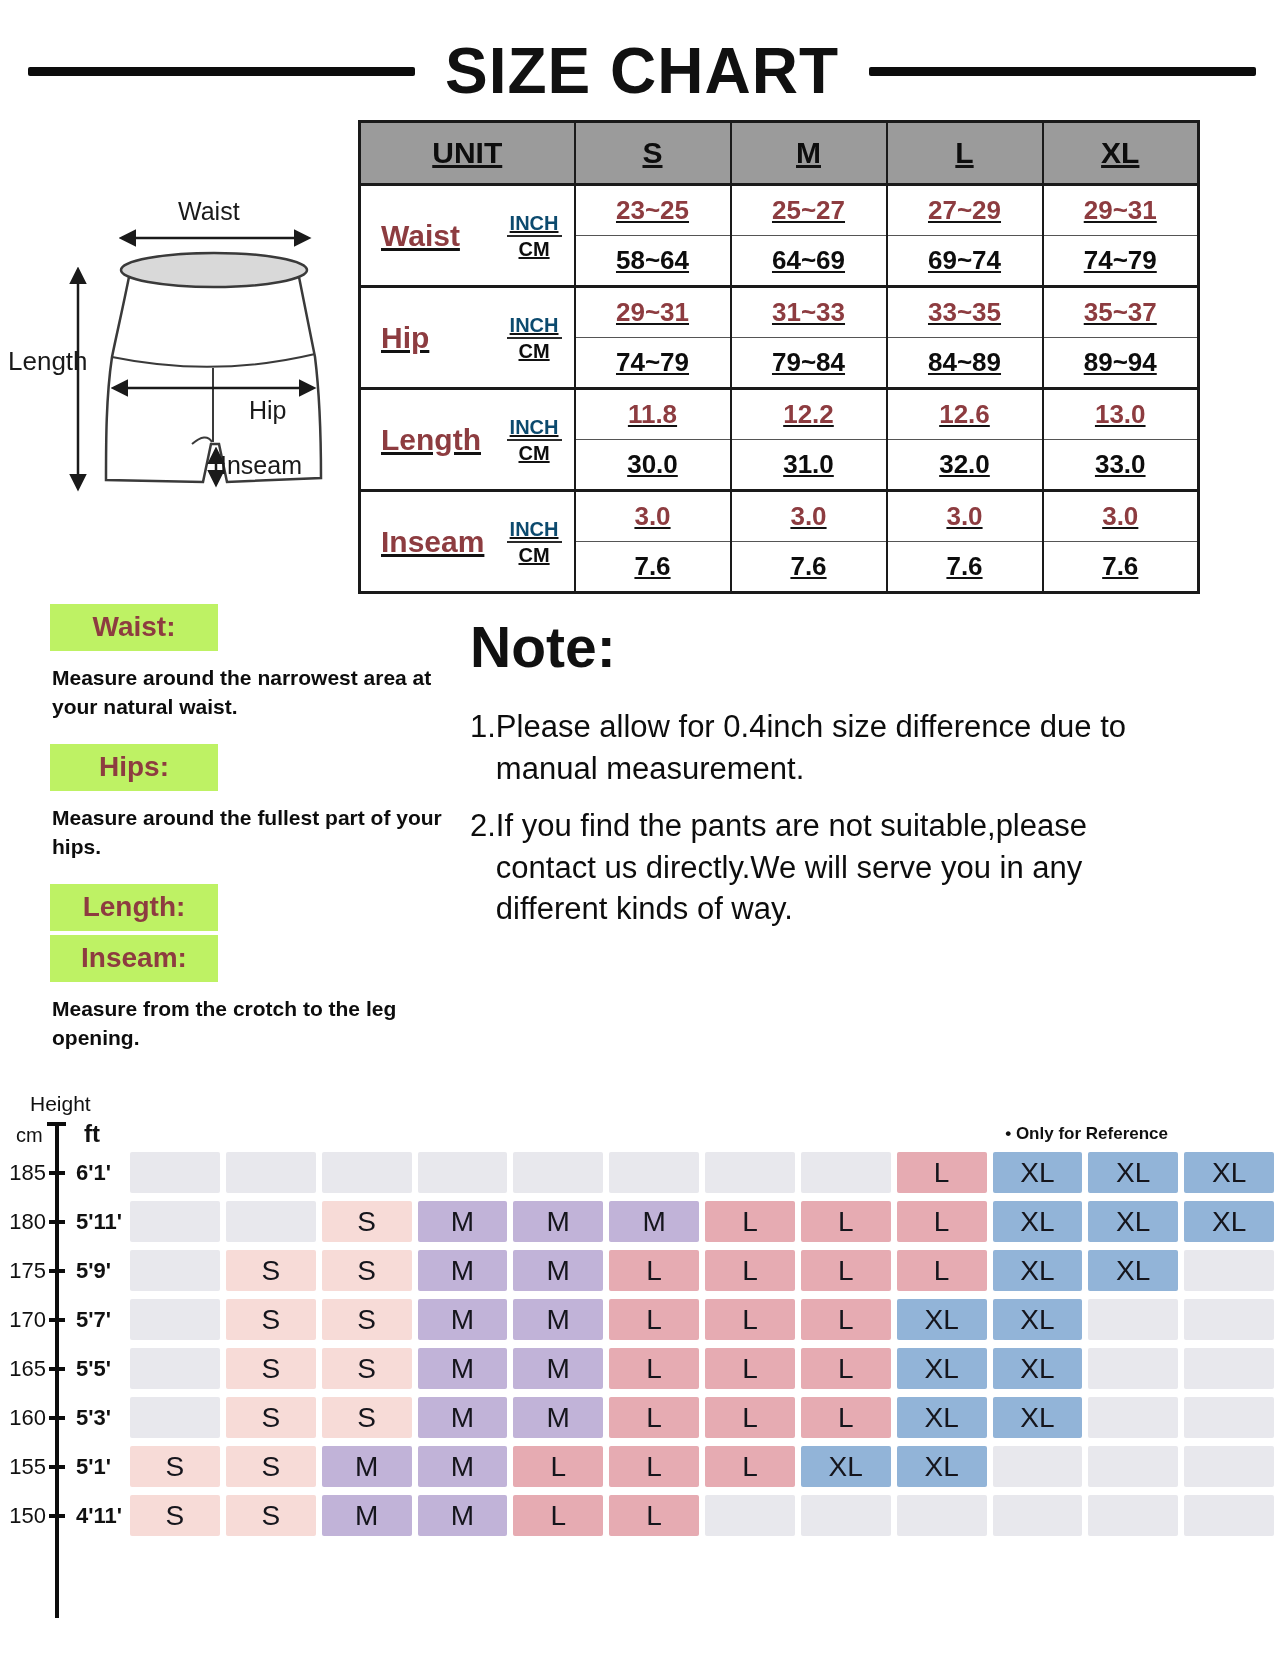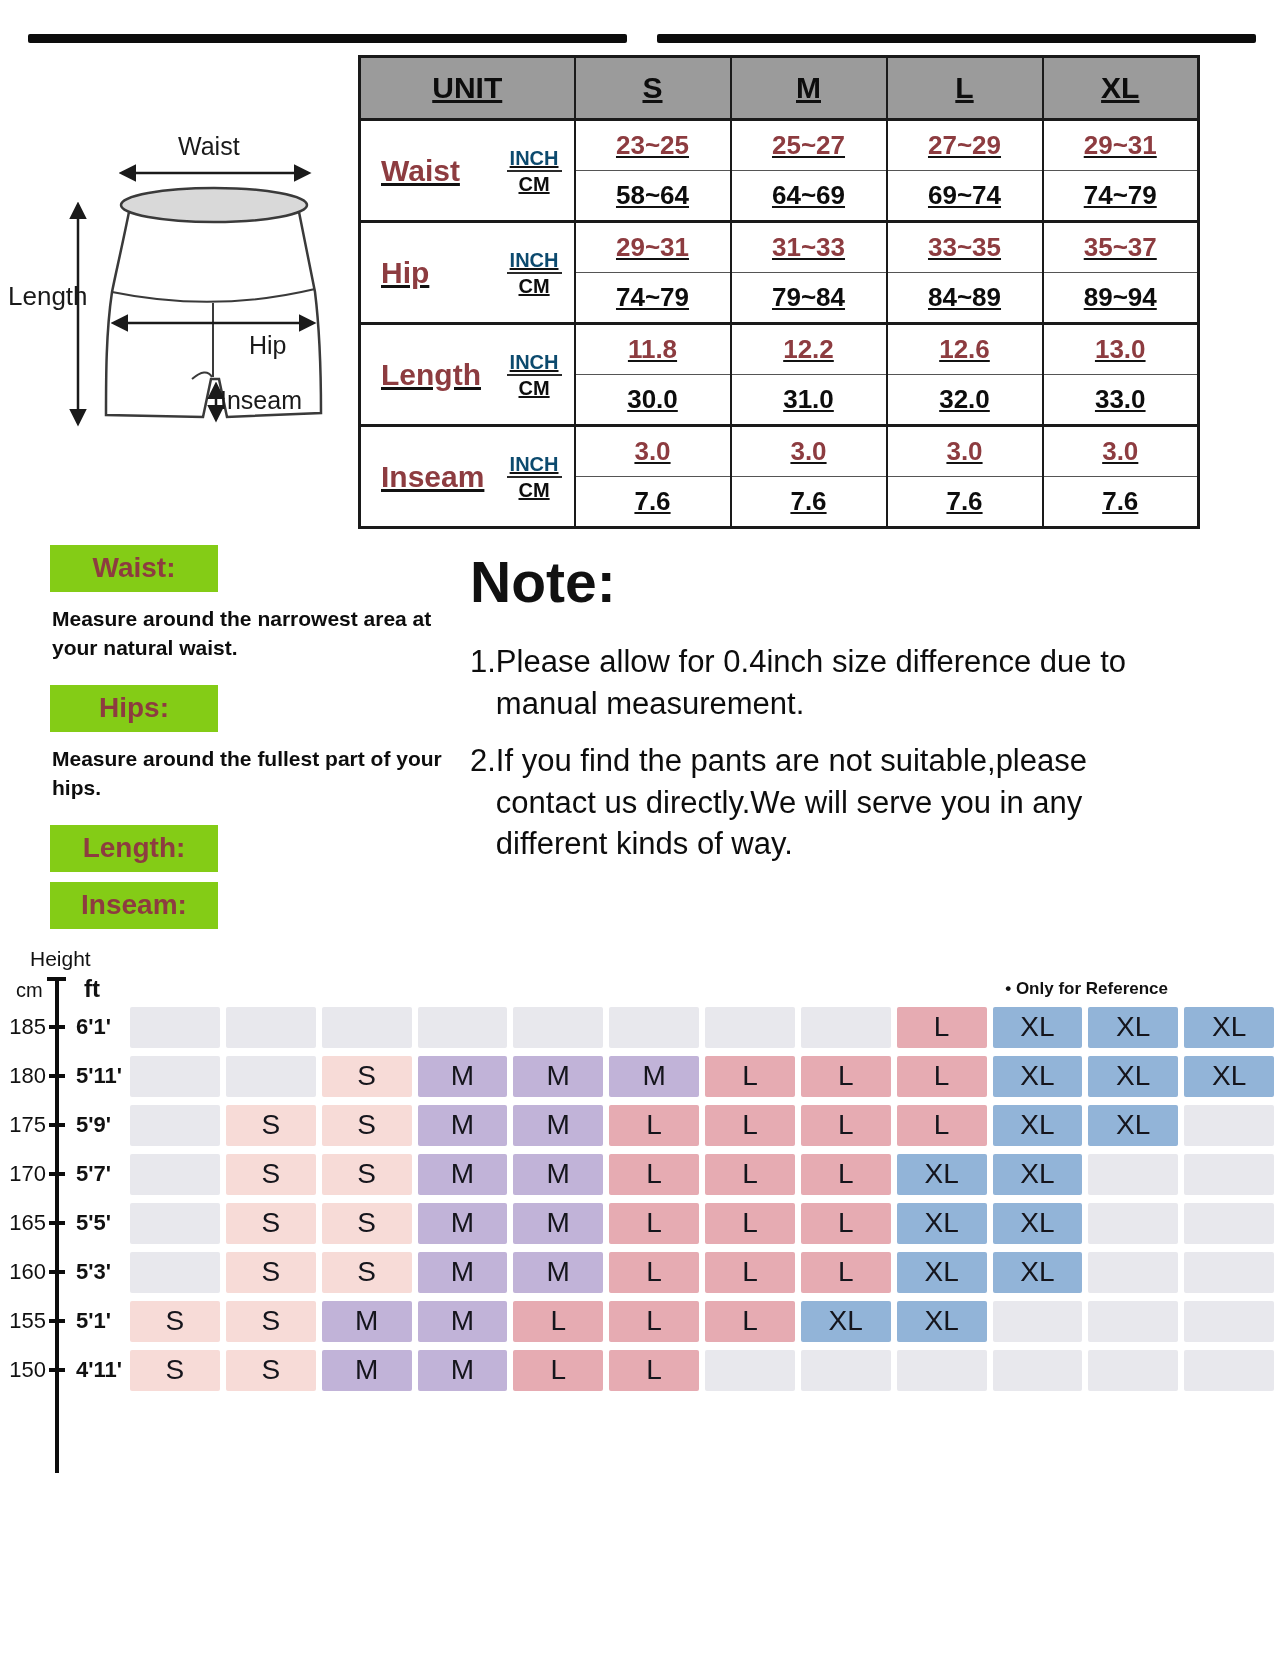--- a/index.html
+++ b/index.html
@@ -37,22 +37,22 @@
   .frac-top { display:block; color:#0c4a6e; border-bottom:2px solid #2a2a2a; padding:0 3px 1px 3px; }
   .frac-bot { display:block; color:#0d0d0d; padding-top:1px; }
 
   
   .diagram-svg text { font-family:"Liberation Sans", sans-serif; fill:#1a1a1a; }
 
   
   .middle-section { display:flex; margin-top:6px; }
   .instructions { width:470px; flex:none; padding-left:50px; box-sizing:border-box; }
   .badge {
-    width:168px; background:#84cc16; color:#8d3c40; font-weight:700; font-size:28px;
-    text-align:center; padding:7px 0 8px 0; margin-top:10px;
+    width:168px; background:#bef264; color:#8d3c40; font-weight:700; font-size:28px;
+    text-align:center; padding:7px 0 8px 0; margin-top:4px;
   }
   .instr-text { font-size:21px; font-weight:700; line-height:1.4; margin:12px 0 22px 2px; max-width:440px; color:#0d0d0d; }
   .note-col { flex:1; padding-right:96px; }
   .note-heading { font-size:57px; font-weight:700; margin:14px 0 26px 0; }
   .note-item { display:flex; font-size:31px; line-height:1.34; margin-bottom:16px; color:#0d0d0d; }
   .note-num { flex:none; }
   .note-text { flex:1; }
 
   
   .hw { position:relative; margin-top:18px; }
@@ -73,20 +73,21 @@
   .cells { flex:1; display:grid; grid-template-columns:repeat(12,1fr); gap:6px; height:100%; margin-right:10px; }
   .cell { display:flex; align-items:center; justify-content:center; font-size:28px; color:#15151c; border-radius:2px; }
 </style>
 </head>
 <body>
 
 <div class="page">
 
   <div class="title-row">
     <span class="title-line"></span>
+    <h1 class="page-title">SIZE CHART</h1>
     <span class="title-line"></span>
   </div>
 
   <div class="top-section">
     <div class="diagram-wrap">
       <svg class="diagram-svg" width="346" height="306" viewBox="0 0 346 306">
         <defs>
           <marker id="arr" viewBox="0 0 10 10" refX="8" refY="5" markerWidth="7" markerHeight="7" orient="auto-start-reverse">
             <path d="M0,0 L10,5 L0,10 z" fill="#1a1a1a"></path>
           </marker>
@@ -223,20 +224,21 @@
   </div>
 
   <div class="middle-section">
     <div class="instructions">
       <div class="badge">Waist:</div>
       <p class="instr-text">Measure around the narrowest area at your natural waist.</p>
       <div class="badge">Hips:</div>
       <p class="instr-text">Measure around the fullest part of your hips.</p>
       <div class="badge">Length:</div>
       <div class="badge">Inseam:</div>
+      <p class="instr-text">Measure from the crotch to the leg opening.</p>
     </div>
 
     <div class="note-col">
       <h2 class="note-heading">Note:</h2>
       <div class="note-item">
         <span class="note-num">1.</span>
         <span class="note-text">Please allow for 0.4inch size difference due to manual measurement.</span>
       </div>
       <div class="note-item">
         <span class="note-num">2.</span>

